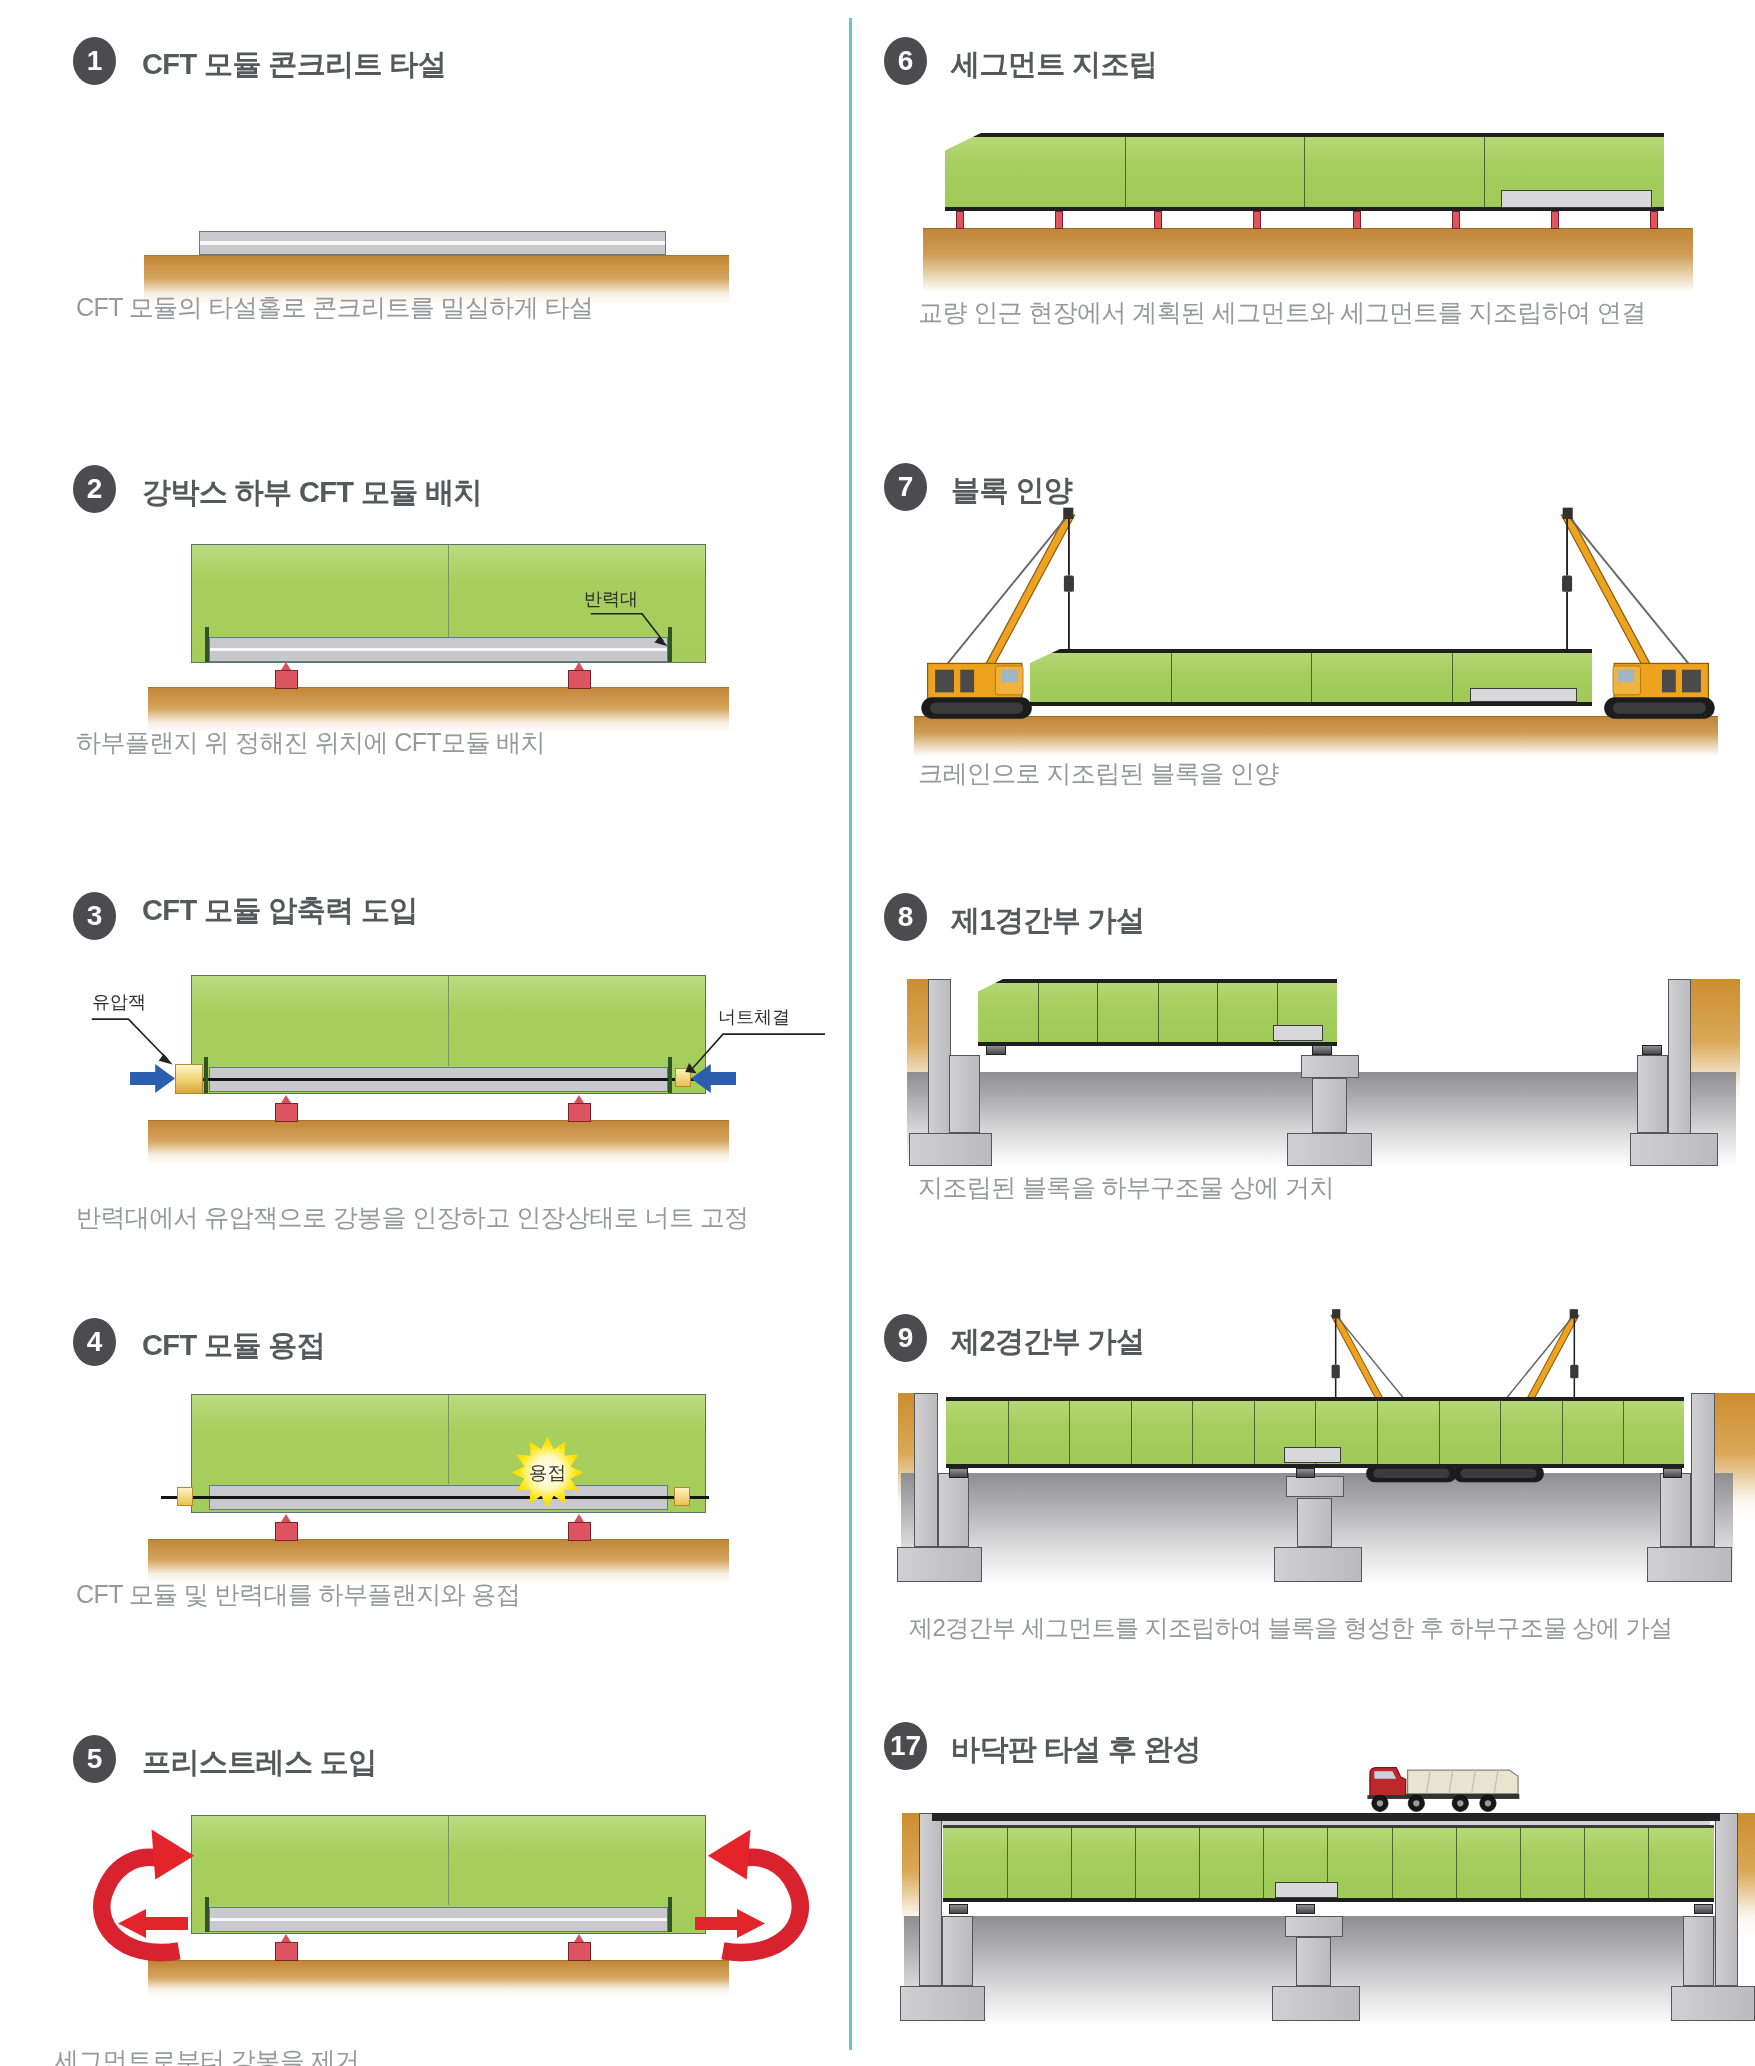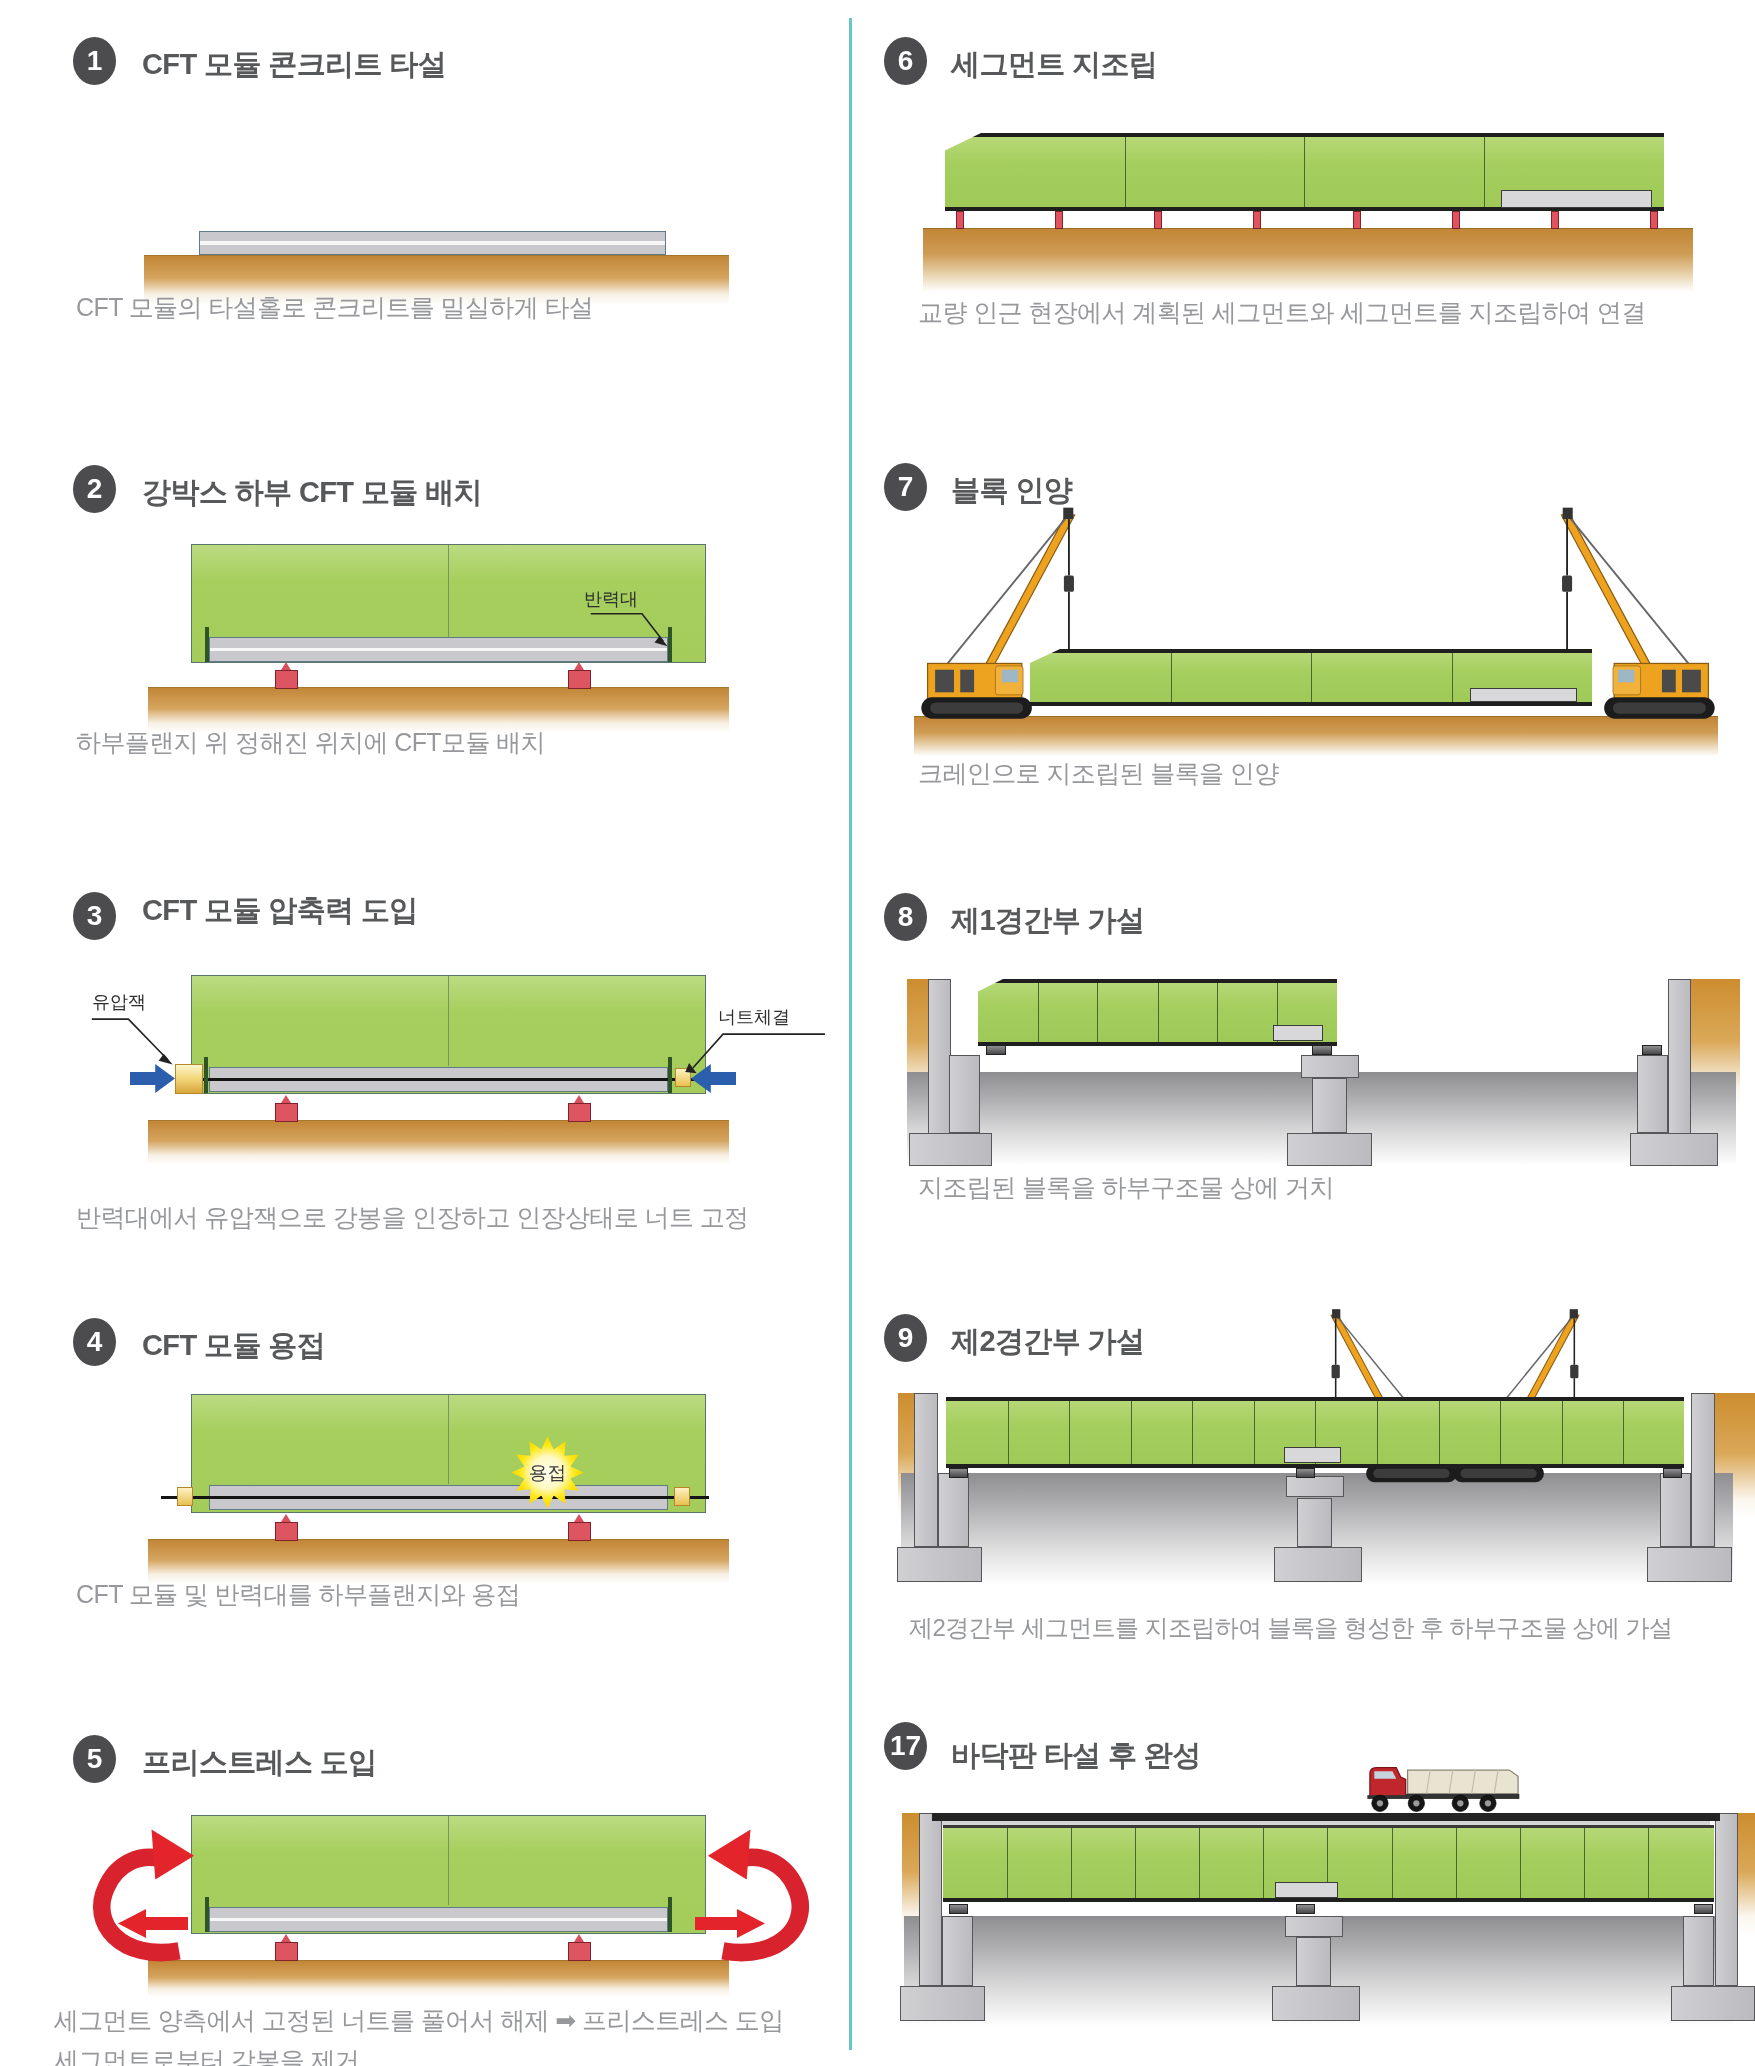--- a/index.html
+++ b/index.html
@@ -159,21 +159,20 @@
   <svg style="left:33px;top:93px" width="126" height="144" viewBox="0 0 200 230">
     <path d="M 172 206 C 80 222 28 162 56 104 C 74 64 110 52 140 58" stroke="#d8232e" stroke-width="28" fill="none"></path>
     <polygon points="128,12 196,54 134,92" fill="#e3242b"></polygon>
   </svg>
   <svg style="left:667px;top:93px;transform-origin:0 0;transform:translateX(126px) scale(-1,1)" width="126" height="144" viewBox="0 0 200 230">
     <path d="M 172 206 C 80 222 28 162 56 104 C 74 64 110 52 140 58" stroke="#d8232e" stroke-width="28" fill="none"></path>
     <polygon points="128,12 196,54 134,92" fill="#e3242b"></polygon>
   </svg>
   <div class="rarrL" style="left:80px;top:180px;width:70px;height:29px"></div>
   <div class="rarrR" style="left:657px;top:180px;width:70px;height:29px"></div>
-  <p class="caption" style="left:15.7px;top:275px">세그먼트 양측에서 고정된 너트를 풀어서 해제 ➡ 프리스트레스 도입</p>
   <p class="caption" style="left:15.7px;top:315px">세그먼트로부터 강봉을 제거</p>
 </section>
 
 <section class="step" style="left:879px;top:31px;width:876px;height:377px">
   <div class="badge" style="left:5px;top:6.3px">
       <span>6</span>
     </div>
   <h2 class="title" style="left:72px;top:14px">세그먼트 지조립</h2>
   <div class="groundR" style="left:44px;top:197px;width:770px;height:63px"></div>
   <div class="girder" style="left:66px;top:102px;width:719px;height:78px;clip-path:polygon(0 17.6px,36px 0,100% 0,100% 100%,0 100%)">
@@ -348,21 +347,21 @@
     <div class="joint" style="left:677px;top:3.8px;height:63px"></div>
     <div class="gmod" style="left:338px;top:50px;width:57px;height:16.3px"></div>
   </div>
   <p class="caption" style="left:30px;top:304px;font-size:24px">제2경간부 세그먼트를 지조립하여 블록을 형성한 후 하부구조물 상에 가설</p>
 </section>
 
 <section class="step" style="left:879px;top:1716px;width:876px;height:349px">
   <div class="badge" style="left:5px;top:6.3px">
       <span>17</span>
     </div>
-  <h2 class="title" style="left:72px;top:20px">바닥판 타설 후 완성</h2>
+  <h2 class="title" style="left:72px;top:14px">바닥판 타설 후 완성</h2>
 
   <svg style="left:482px;top:44px;z-index:4" width="171" height="54" viewBox="0 0 272 86">
     <polygon points="74,16 236,16 250,26 250,54 74,54" fill="#e9e4d2" stroke="#8a8474" stroke-width="2"></polygon>
     <path d="M110 16 L104 54 M146 16 L140 54 M182 16 L176 54 M218 16 L212 54" stroke="#c4beab" stroke-width="2"></path>
     <path d="M14 58 L14 22 Q14 12 24 12 L56 12 L63 27 L71 31 L71 58 Z" fill="#c0272d" stroke="#7a1418" stroke-width="2"></path>
     <polygon points="21,18 50,18 56,30 21,30" fill="#c6d3dc"></polygon>
     <rect x="70" y="54" width="182" height="8" fill="#333"></rect>
     <rect x="10" y="56" width="62" height="6" fill="#333"></rect>
     <g>
       <circle cx="30" cy="69" r="13" fill="#161616" stroke="#000"></circle>

